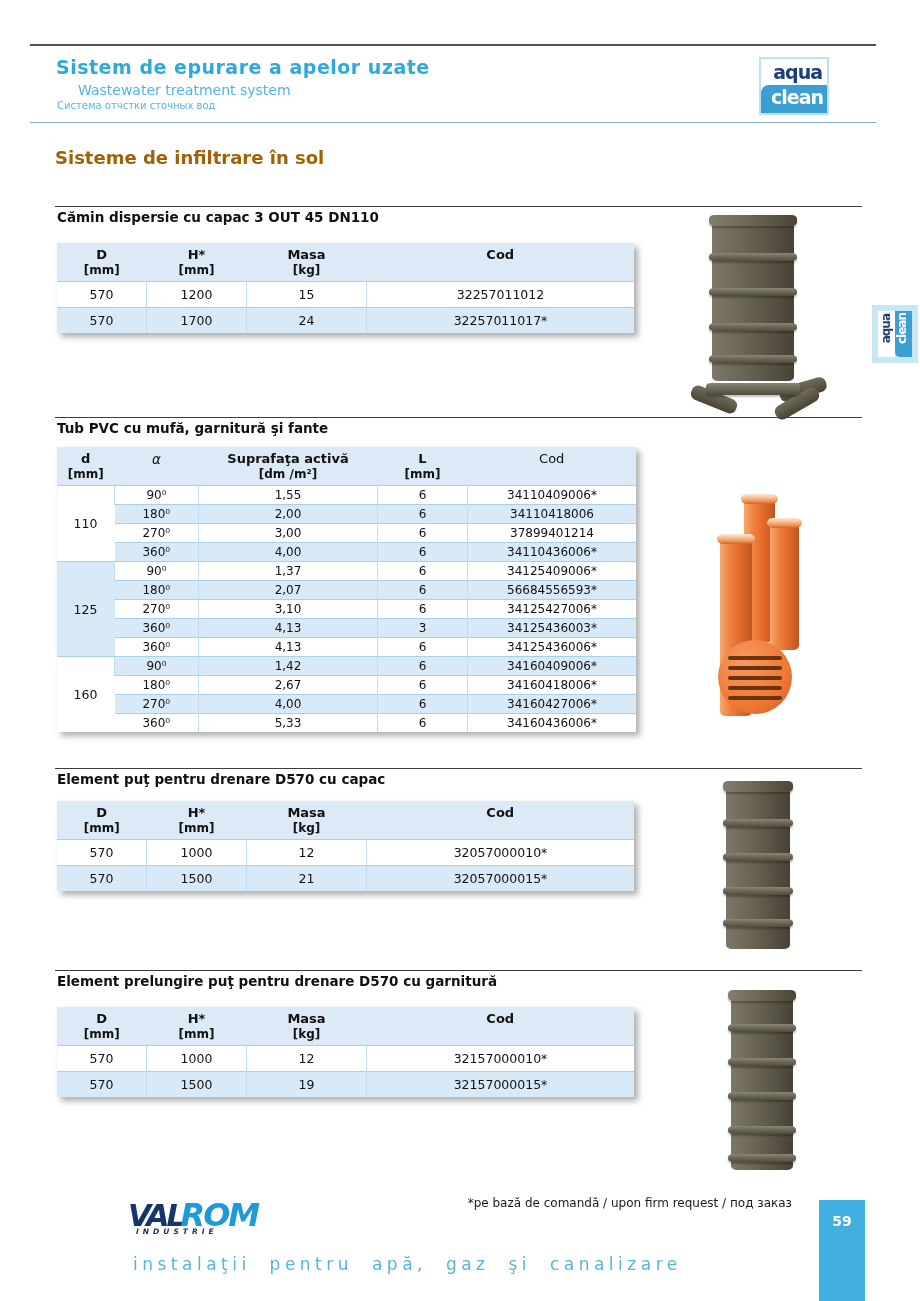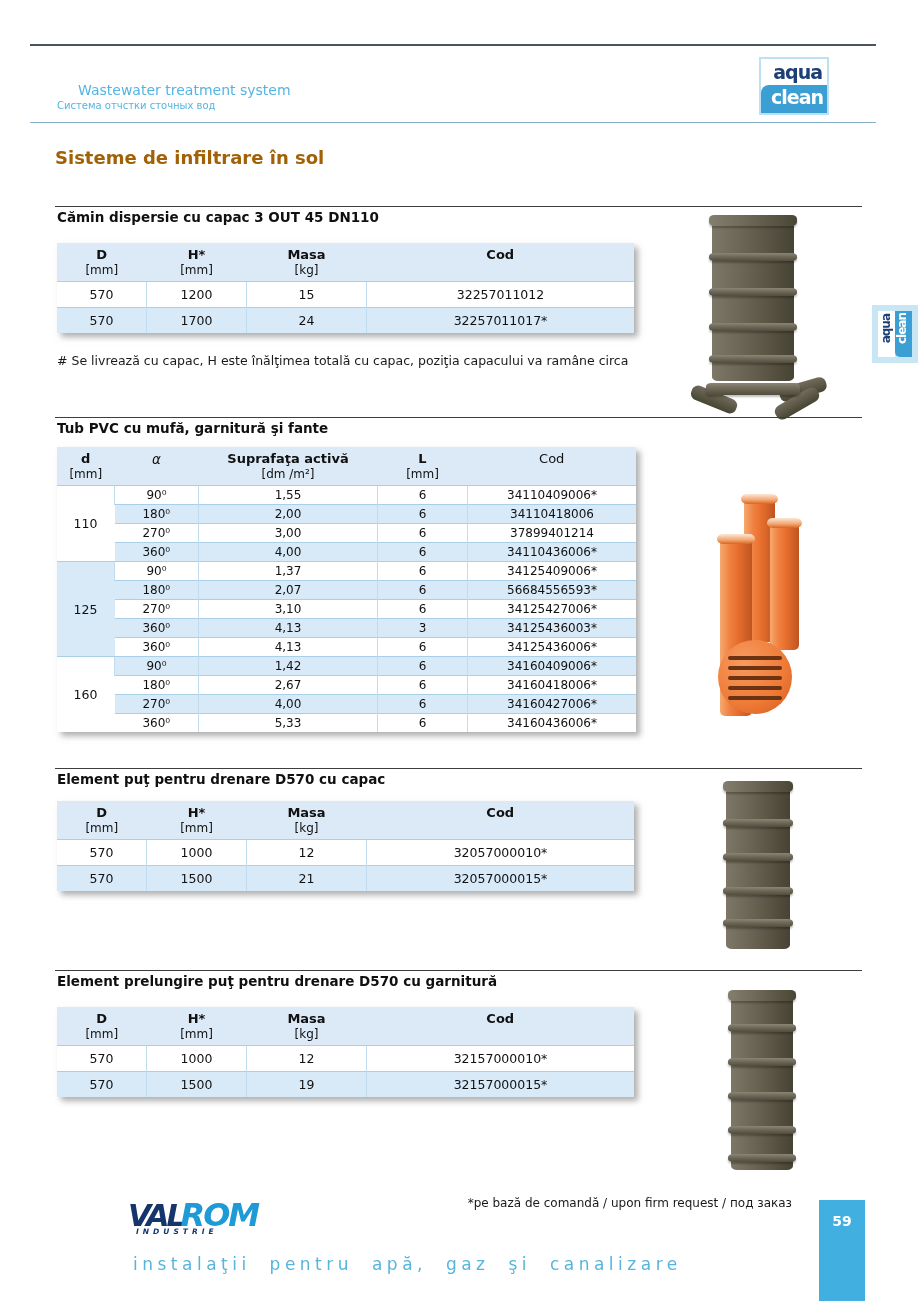--- a/index.html
+++ b/index.html
@@ -39,21 +39,21 @@
   .prod-title{position:absolute;left:57px;font-size:13.5px;font-weight:bold;color:#101010;}
 
   
   .tablebox{position:absolute;left:57px;}
   table.data-table{border-collapse:collapse;background:#fff;box-shadow:4px 4px 6px rgba(110,110,110,0.55);
                    table-layout:fixed;}
   table.data-table th{background:#dce9f6;font-weight:normal;padding:4px 2px 3px 2px;vertical-align:top;}
   .hl1{font-size:13px;line-height:16px;text-align:center;}
   .hl1.b{font-weight:bold;}
   .hl1.i{font-style:italic;font-size:13.5px;}
-  .hl2{font-size:12px;line-height:15px;text-align:center;font-weight:normal;}
+  .hl2{font-size:12px;line-height:15px;text-align:center;font-weight:bold;}
   table.data-table td{text-align:center;border-top:1px solid #a9cfe9;background:#fff;}
   table.data-table td + td{border-left:1px solid #c2dcef;}
   tr.shade td{background:#d8eaf8;}
   td.group{vertical-align:middle;background:#ffffff !important;}
   td.group.gshade{background:#d8eaf8 !important;}
 
   #t1 td,#t3 td,#t4 td{font-size:12.5px;padding:5px 2px;}
   #t1 .c0,#t3 .c0,#t4 .c0{width:85px;}
   #t1 .c1,#t3 .c1,#t4 .c1{width:95px;}
   #t1 .c2,#t3 .c2,#t4 .c2{width:115px;}
@@ -107,20 +107,21 @@
   .slot{position:absolute;left:13%;right:13%;height:4px;background:#6b3312;border-radius:2px;}
   #prod2{position:absolute;left:718px;top:494px;width:85px;height:222px;}
 </style>
 </head>
 <body>
 
 <div class="page">
 
   <div class="rule" id="rule-top"></div>
 
+  <div id="hdr-title">Sistem de epurare a apelor uzate</div>
   <div id="hdr-sub-en">Wastewater treatment system</div>
   <div id="hdr-sub-ru">Система отчстки сточных вод</div>
 
   <div id="aquaclean">
     <div class="aq-top">aqua</div>
     <div class="aq-bottom">clean</div>
   </div>
 
   <div class="rule" id="rule-header"></div>
 
@@ -160,21 +161,20 @@
           <tr class="shade">
             <td class="c0">570</td>
             <td class="c1">1700</td>
             <td class="c2">24</td>
             <td class="c3">32257011017*</td>
           </tr>
         </tbody>
       </table>
     </div>
   <div id="note">
-    <div># Se livrează cu capac, H este înălţimea totală cu capac, poziţia capacului va ramâne circa</div>
   </div>
 
   <div id="prod1">
     <div class="cyl-body" style="left:12px;top:6px;width:82px;height:162px;"></div>
     <div class="cyl-rim" style="left:9px;top:2px;width:88px;"></div>
     <div class="cyl-rib" style="left:9px;top:40px;width:88px;"></div>
     <div class="cyl-rib" style="left:9px;top:75px;width:88px;"></div>
     <div class="cyl-rib" style="left:9px;top:110px;width:88px;"></div>
     <div class="cyl-rib" style="left:9px;top:142px;width:88px;"></div>
     <div class="pipe-stub" style="left:-10px;bottom:6px;transform:rotate(22deg);"></div>

